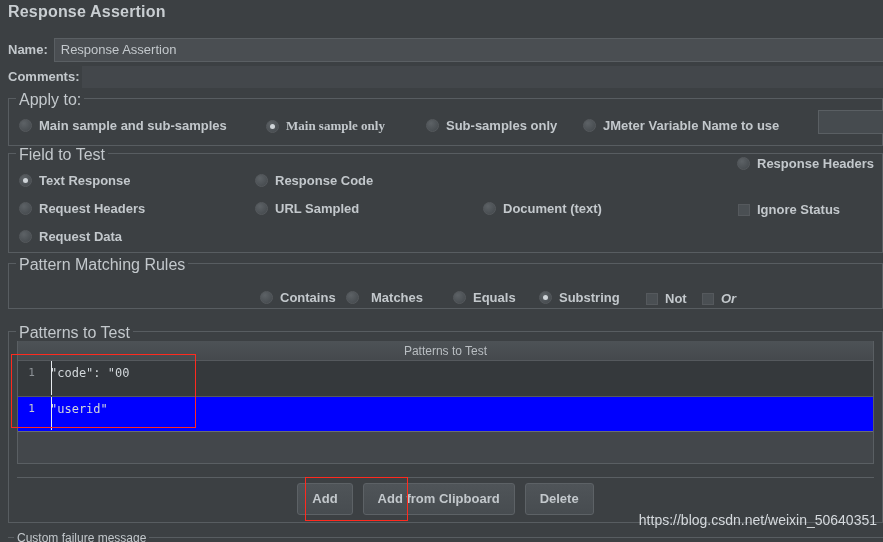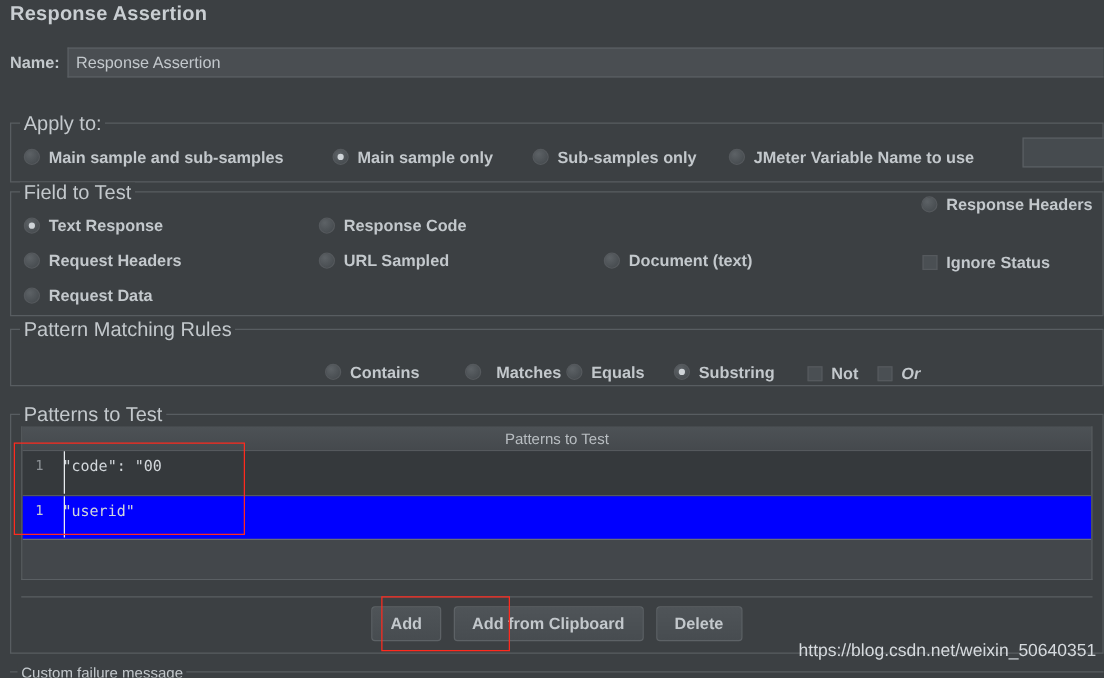--- a/index.html
+++ b/index.html
@@ -250,21 +250,20 @@
   }
 
   
   .btn-row {
     position: absolute;
     left: 17px;
     top: 483px;
     width: 857px;
     height: 32px;
     display: flex;
-    align-items: center;
     justify-content: center;
     gap: 10px;
   }
   .btn {
     background: linear-gradient(to bottom, #4f5458 0%, #474c50 100%);
     border: 1px solid #5d6266;
     border-radius: 3px;
     color: #c3c8cc;
     font-size: 13px;
     font-weight: bold;
@@ -328,30 +327,34 @@
 
 <div class="root">
 
   <div class="title">Response Assertion</div>
 
   <div class="name-row">
     <span class="name-label">Name:</span>
     <input class="name-input" type="text" value="Response Assertion" style="">
   </div>
 
+  <div class="comments-row">
+    <span class="comments-label">Comments:</span>
+    <input class="comments-input" type="text" value="" style="">
+  </div>
 
   <div class="group" id="group-apply-to">
     <span class="group-title">Apply to:</span>
   </div>
 
   <div class="ctl" style="left:19px; top:118px;">
     <span class="radio"></span>
     <span class="lbl">Main sample and sub-samples</span>
   </div>
-  <div class="ctl" style="left:266px; top:118px;">
+  <div class="ctl" style="left:266px; top:118px;font-family:Liberation Serif, serif;">
     <span class="radio on"></span>
     <span class="lbl">Main sample only</span>
   </div>
   <div class="ctl" style="left:426px; top:118px;">
     <span class="radio"></span>
     <span class="lbl">Sub-samples only</span>
   </div>
   <div class="ctl" style="left:583px; top:118px;">
     <span class="radio"></span>
     <span class="lbl">JMeter Variable Name to use</span>
@@ -398,21 +401,21 @@
   </div>
 
   <div class="group" id="group-pattern">
     <span class="group-title">Pattern Matching Rules</span>
   </div>
 
   <div class="ctl" style="left:260px; top:290px;">
     <span class="radio"></span>
     <span class="lbl">Contains</span>
   </div>
-  <div class="ctl" style="left:372px; top:290px;gap:12px;">
+  <div class="ctl" style="left:346px; top:290px;gap:12px;">
     <span class="radio"></span>
     <span class="lbl">Matches</span>
   </div>
   <div class="ctl" style="left:453px; top:290px;">
     <span class="radio"></span>
     <span class="lbl">Equals</span>
   </div>
   <div class="ctl" style="left:539px; top:290px;">
     <span class="radio on"></span>
     <span class="lbl">Substring</span>

